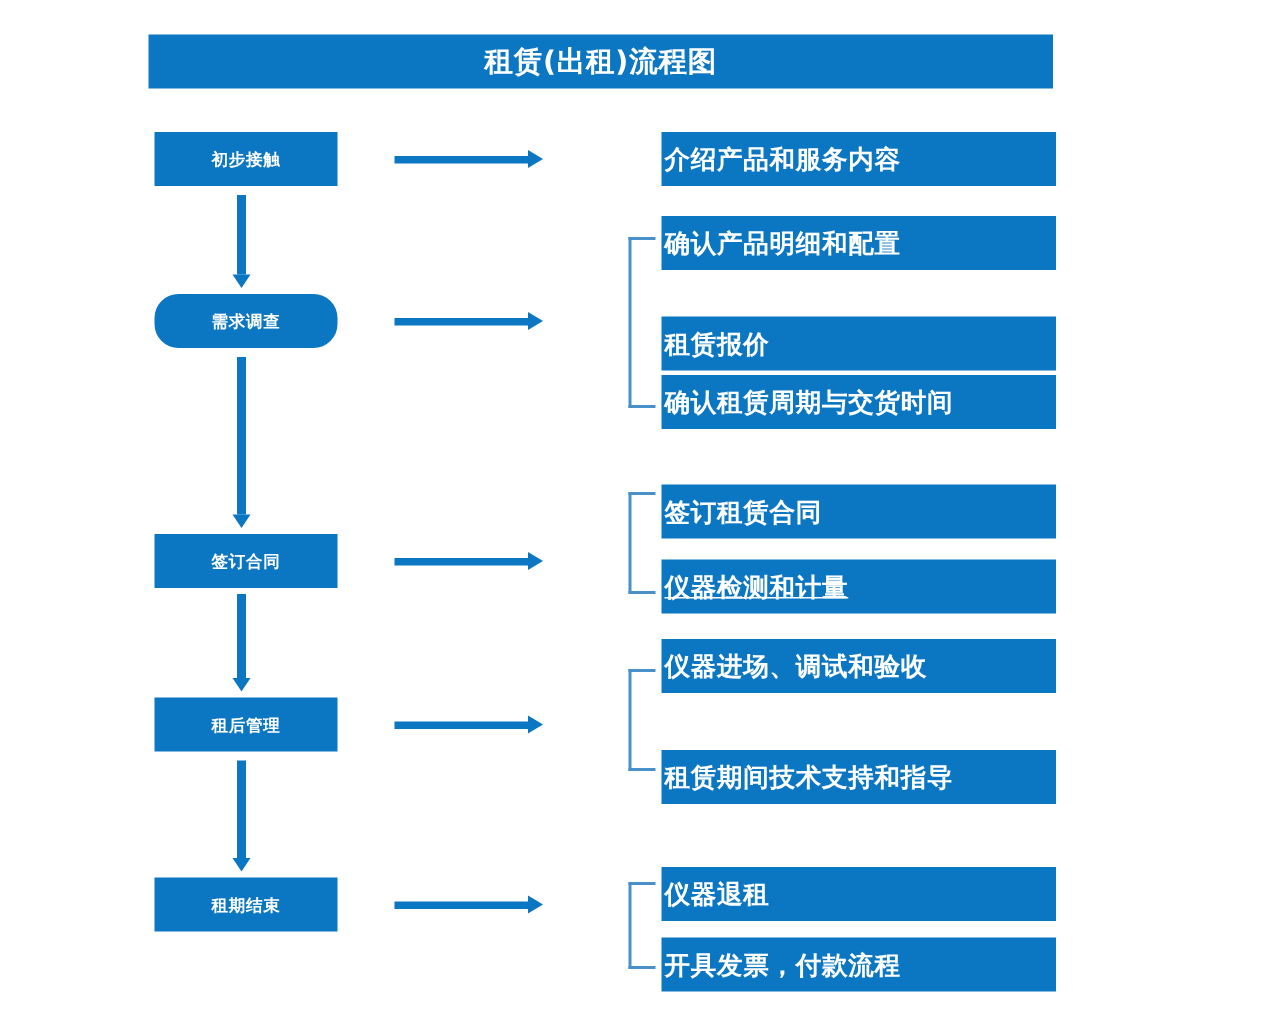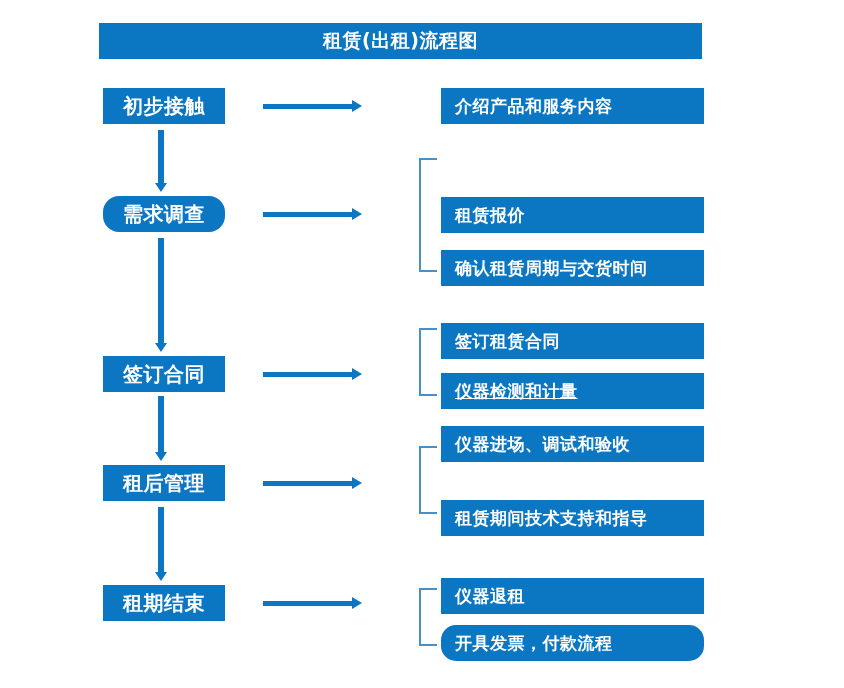--- a/index.html
+++ b/index.html
@@ -35,28 +35,28 @@
     top: 13px;
     width: 603px;
     height: 36px;
     justify-content: center;
     font-size: 19px;
   }
   .stage-box {
     width: 122px;
     height: 36px;
     justify-content: center;
-    font-size: 20px;
+    font-size: 11px;
   }
   .detail-box {
     left: 441px;
     width: 263px;
     height: 36px;
     justify-content: flex-start;
-    padding-left: 14px;
+    padding-left: 2px;
     font-size: 17px;
   }
   
   .v-arrow {
     position: absolute;
     left: 155px;
     width: 12px;
   }
   .v-arrow .stem {
     position: absolute;
@@ -171,30 +171,31 @@
   <div class="bracket" style="top:148px; height:114px;"></div>
 
   <div class="bracket" style="top:318px; height:68px;"></div>
 
   <div class="bracket" style="top:436px; height:68px;"></div>
 
   <div class="bracket" style="top:578px; height:58px;"></div>
 
   <div class="box detail-box" style="top:78px;">介绍产品和服务内容</div>
 
-
-  <div class="box detail-box" style="top:187px;">租赁报价</div>
+  <div class="box detail-box" style="top:134px;">确认产品明细和配置</div>
+
+  <div class="box detail-box" style="top:201px;">租赁报价</div>
 
   <div class="box detail-box" style="top:240px;">确认租赁周期与交货时间</div>
 
   <div class="box detail-box" style="top:313px;">签订租赁合同</div>
 
   <div class="box detail-box" style="top:363px;text-decoration:underline;">仪器检测和计量</div>
 
   <div class="box detail-box" style="top:416px;text-align:center;">仪器进场、调试和验收</div>
 
   <div class="box detail-box" style="top:490px;">租赁期间技术支持和指导</div>
 
   <div class="box detail-box" style="top:568px;">仪器退租</div>
 
-  <div class="box detail-box" style="top:615px;border-radius:15px;">开具发票，付款流程</div>
+  <div class="box detail-box" style="top:615px;">开具发票，付款流程</div>
 
 </div>
 
 </body></html>

